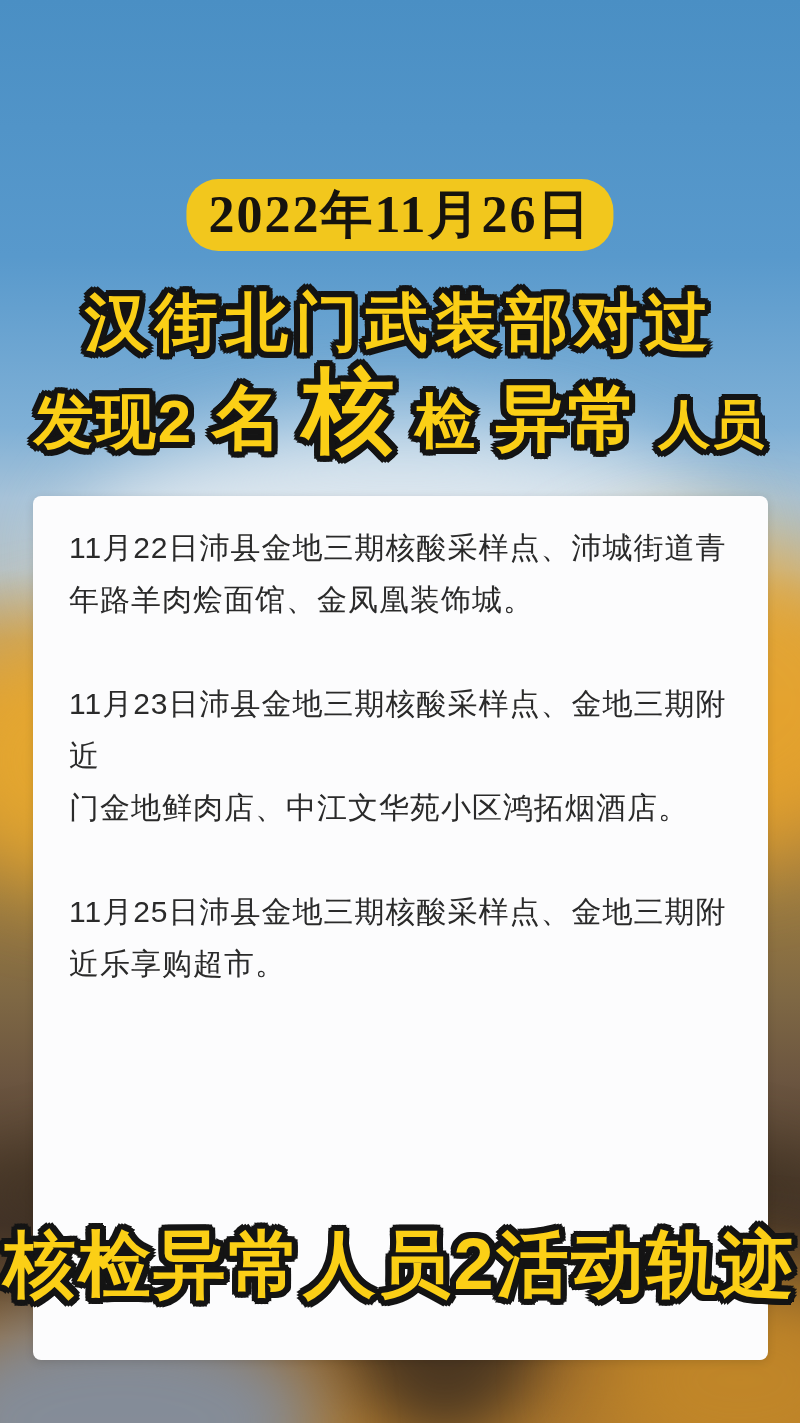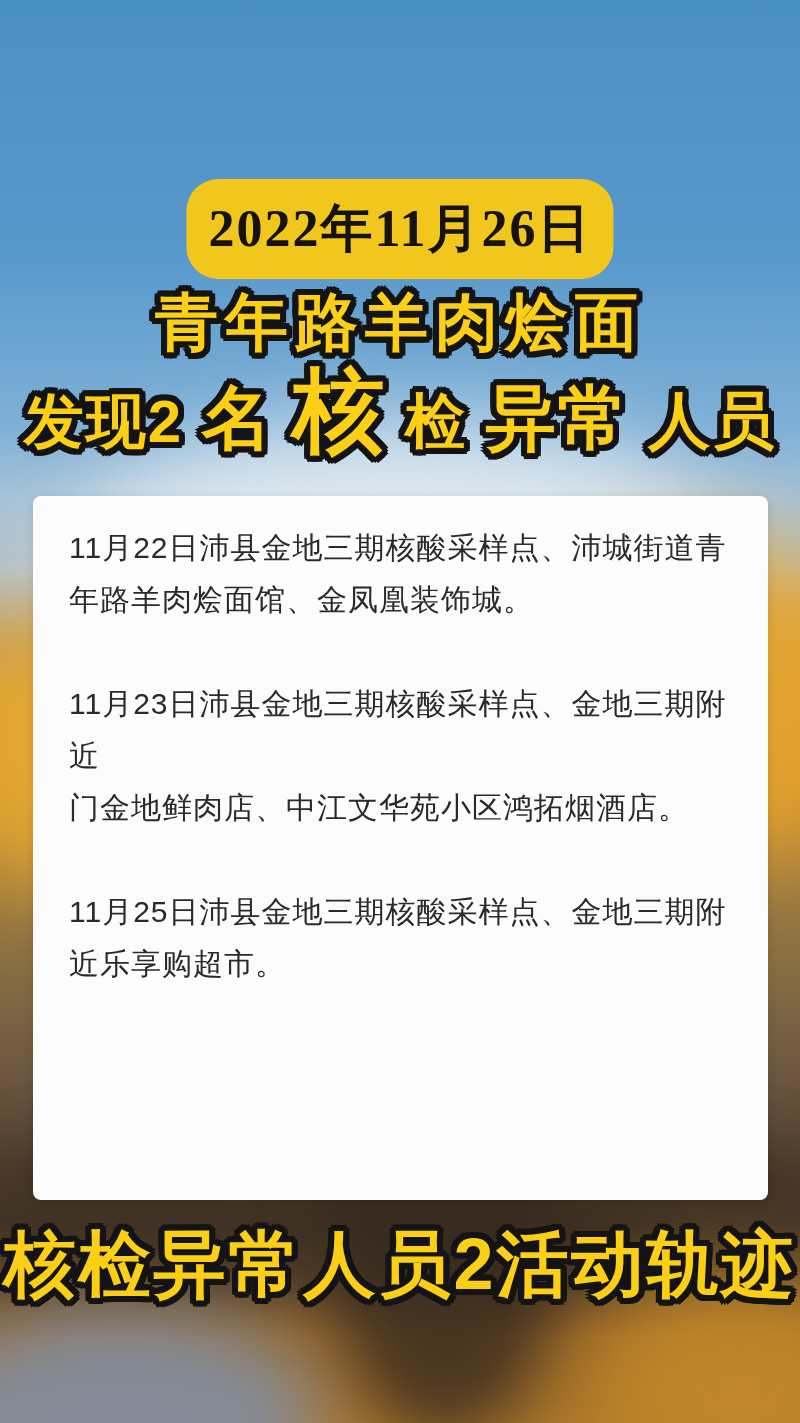--- a/index.html
+++ b/index.html
@@ -50,21 +50,21 @@
   .blob.orange-corner{left:590px;top:1270px;width:300px;height:220px;background:rgba(198,138,40,.85);}
 
   
   .date-banner{
     position:absolute;top:179px;left:50%;transform:translateX(-50%);
     background:var(--banner-bg);
     color:var(--banner-text);
     font-family:"Liberation Serif","DejaVu Serif",serif;
     font-weight:700;
     font-size:52px;line-height:64px;
-    padding:18px 22px;
+    padding:4px 22px;
     letter-spacing:2px;
     white-space:nowrap;
     border-radius:32px;
   }
   .headline{
     position:absolute;top:282px;left:0;width:100%;
     text-align:center;
     font-weight:900;
     color:var(--headline-fill);
     text-shadow:
@@ -82,24 +82,24 @@
     font-size:63px;line-height:80px;letter-spacing:7px;
   }
   .headline .line2{
     display:block;
     font-size:60px;line-height:96px;letter-spacing:2px;
     white-space:nowrap;
   }
   .headline .line2 .s1{font-size:60px;text-align:center;}
   .headline .line2 .s2{font-size:70px;}
   .headline .line2 .s3{font-size:92px;}
-  .headline .line2 .s2b{font-size:62px;}
+  .headline .line2 .s2b{font-size:52px;}
 
   .card{
-    position:absolute;left:33px;top:496px;width:735px;height:704px;
+    position:absolute;left:33px;top:496px;width:735px;height:864px;
     background:var(--card-bg);
     border-radius:8px;
     padding:26px 34px 18px 36px;
     overflow:hidden;
     box-shadow:0 2px 10px rgba(0,0,0,.12);
   }
   .card p{
     font-size:30px;line-height:52px;
     letter-spacing:1px;
     color:var(--card-text);
@@ -137,21 +137,21 @@
     <div class="blob orange-left"></div>
     <div class="blob dark-band"></div>
     <div class="blob trunk"></div>
     <div class="blob bluegrey-corner"></div>
     <div class="blob orange-corner"></div>
   </div>
 
   <div class="date-banner">2022年11月26日</div>
 
   <h1 class="headline">
-    <span class="line1">青年路羊肉烩面</span>
+    <span class="line1">汉街北门武装部对过</span>
     <span class="line2">
       <span class="s1">发现2</span>
       <span class="s2">名</span>
       <span class="s3">核</span>
       <span class="s1">检</span>
       <span class="s2">异常</span>
       <span class="s2b">人员</span>
     </span>
   </h1>
 

